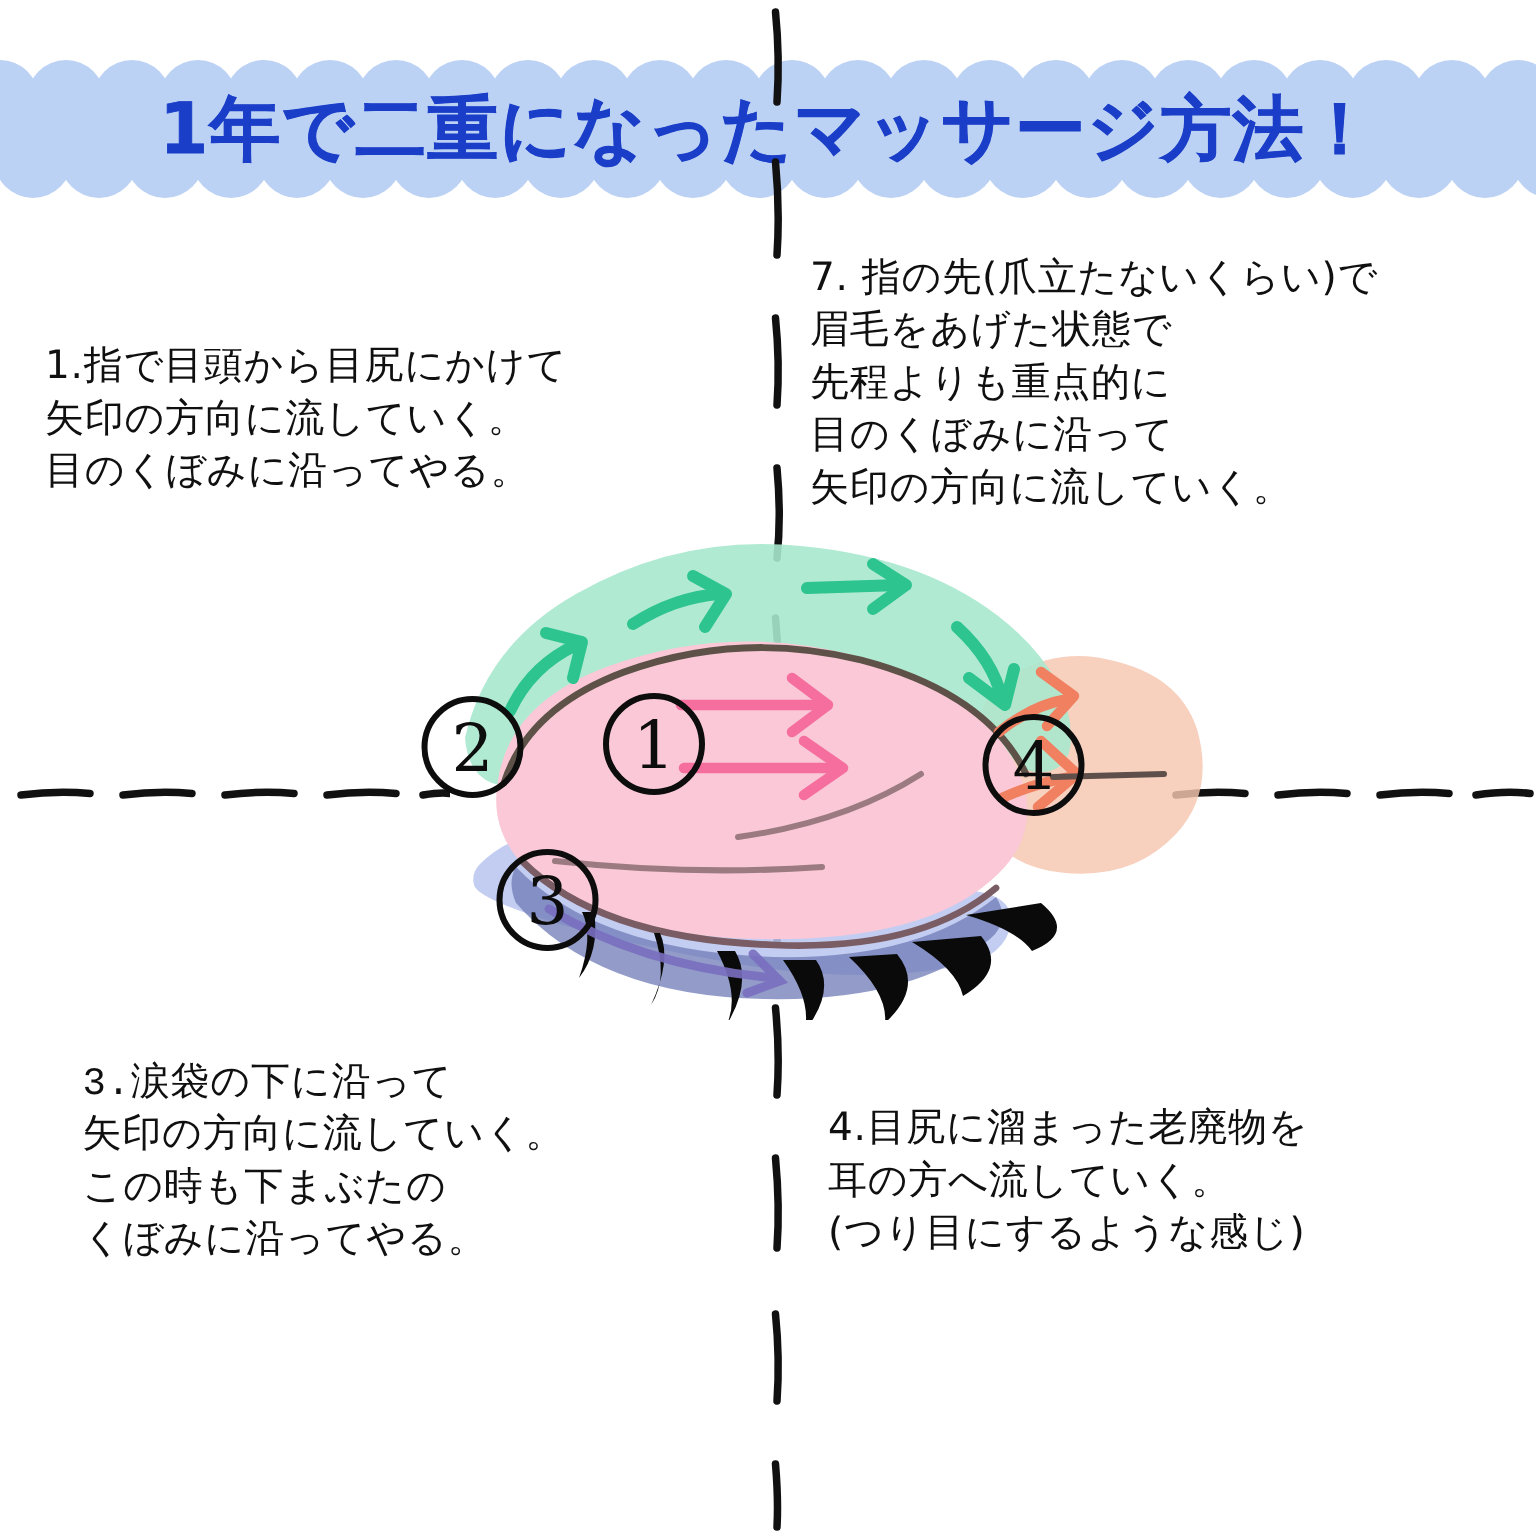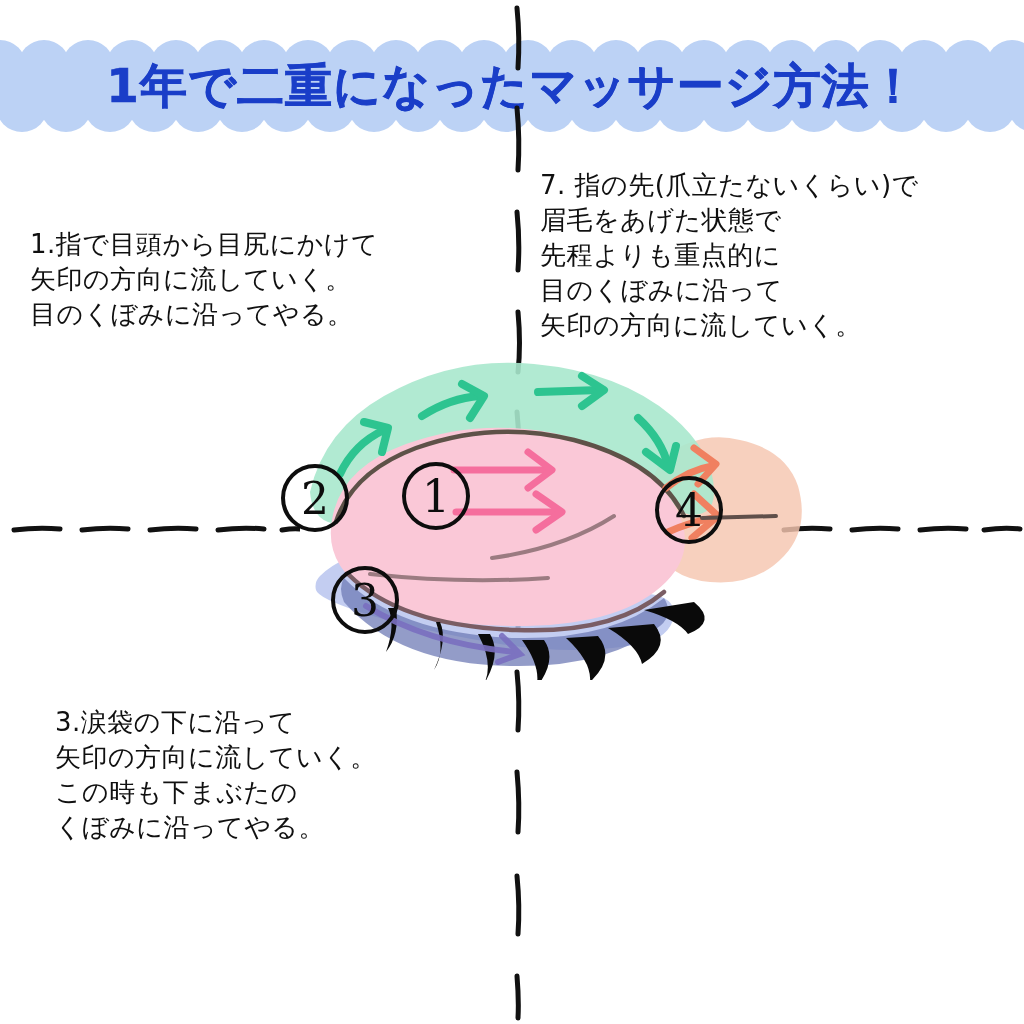--- a/index.html
+++ b/index.html
@@ -59,21 +59,21 @@
     position: absolute;
     color: #101010;
     font-family: "DejaVu Sans", "Liberation Sans", sans-serif;
     font-size: 26px;
     line-height: 35px;
     white-space: pre-line;
     letter-spacing: 0.5px;
   }
   #step1-text { left: 30px;  top: 190px; width: 470px; margin-top: 37px; }
   #step2-text { left: 540px; top: 168px; width: 470px; }
-  #step3-text { left: 55px;  top: 705px; width: 460px; }
+  #step3-text { left: 55px;  top: 705px; width: 460px; font-family: Liberation Mono, monospace; }
   #step4-text { left: 552px; top: 735px; width: 470px; }
 
   
   #eye-diagram {
     position: absolute;
     left: 270px;
     top: 360px;
     width: 560px;
     height: 320px;
   }
@@ -188,20 +188,23 @@
 目のくぼみに沿ってやる。</div>
   <div class="step-text" id="step2-text">7. 指の先(爪立たないくらい)で
 眉毛をあげた状態で
 先程よりも重点的に
 目のくぼみに沿って
 矢印の方向に流していく。</div>
   <div class="step-text" id="step3-text">3.涙袋の下に沿って
 矢印の方向に流していく。
 この時も下まぶたの
 くぼみに沿ってやる。</div>
+  <div class="step-text" id="step4-text">4.目尻に溜まった老廃物を
+耳の方へ流していく。
+(つり目にするような感じ)</div>
 
   <div id="eye-diagram">
     <svg id="eye-svg" width="560" height="320" viewBox="0 0 560 320">
 
       <path id="region4-blob" d="M392,98 q38,-28 78,-18 q46,10 58,46 q12,42 -14,70 q-28,30 -74,26
                q-44,-4 -58,-40 q-12,-44 10,-84 Z" fill="#f5c6b0" opacity="0.82"></path>
 
       <path id="region2-blob" d="M40,132 q14,-62 74,-96 q70,-40 150,-32 q86,8 138,52 q42,36 42,76
                q0,18 -14,22 q-16,4 -26,-10 q-30,-44 -92,-62 q-74,-20 -142,4
                q-58,20 -84,62 q-12,20 -28,14 q-16,-6 -18,-30 Z" fill="#a8e8cd" opacity="0.9"></path>

